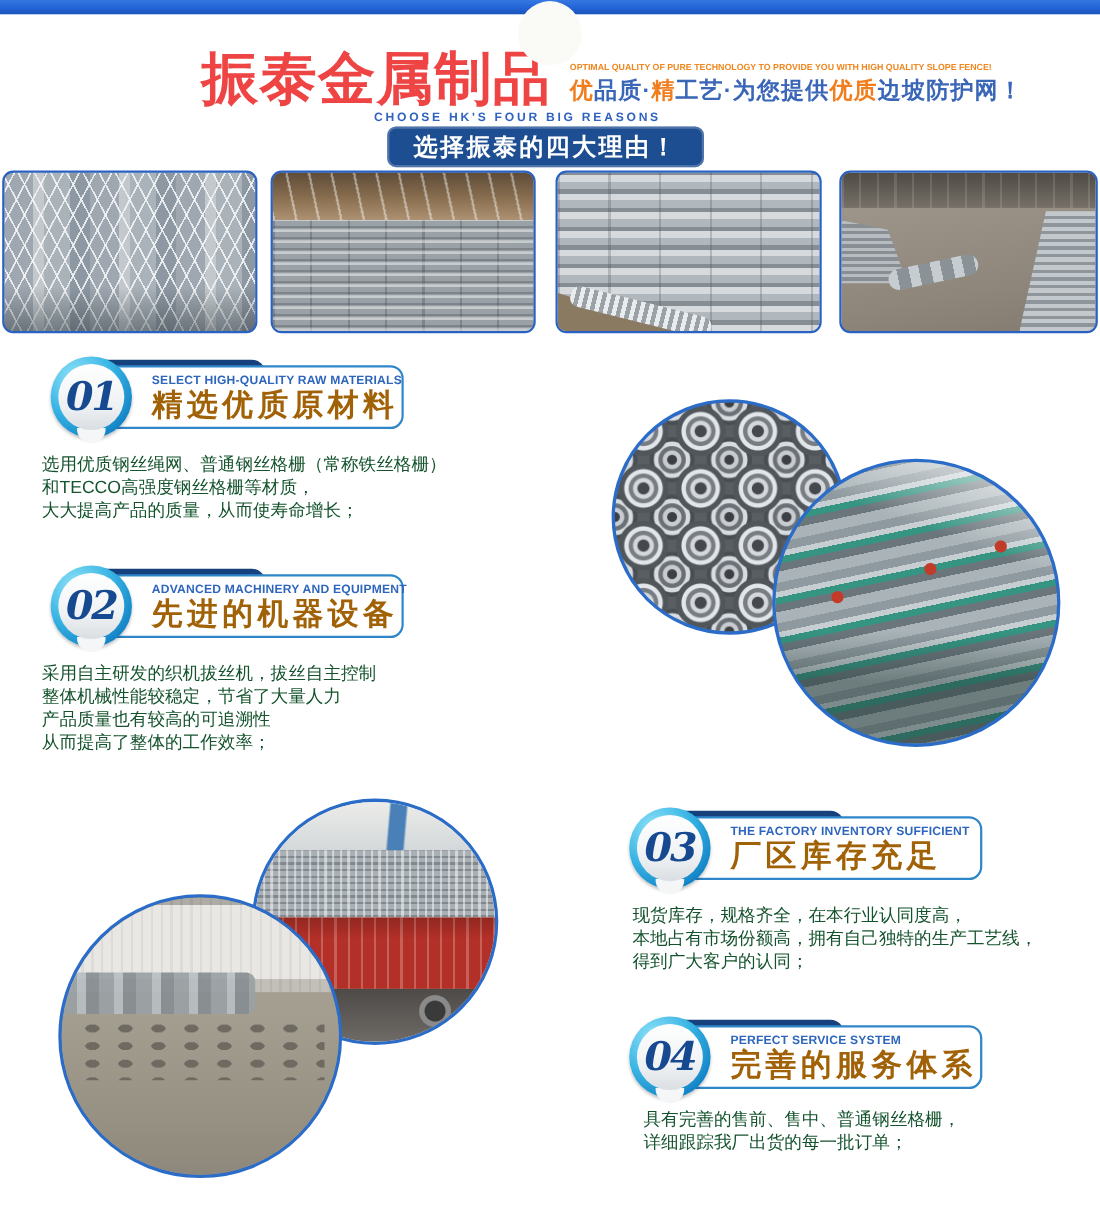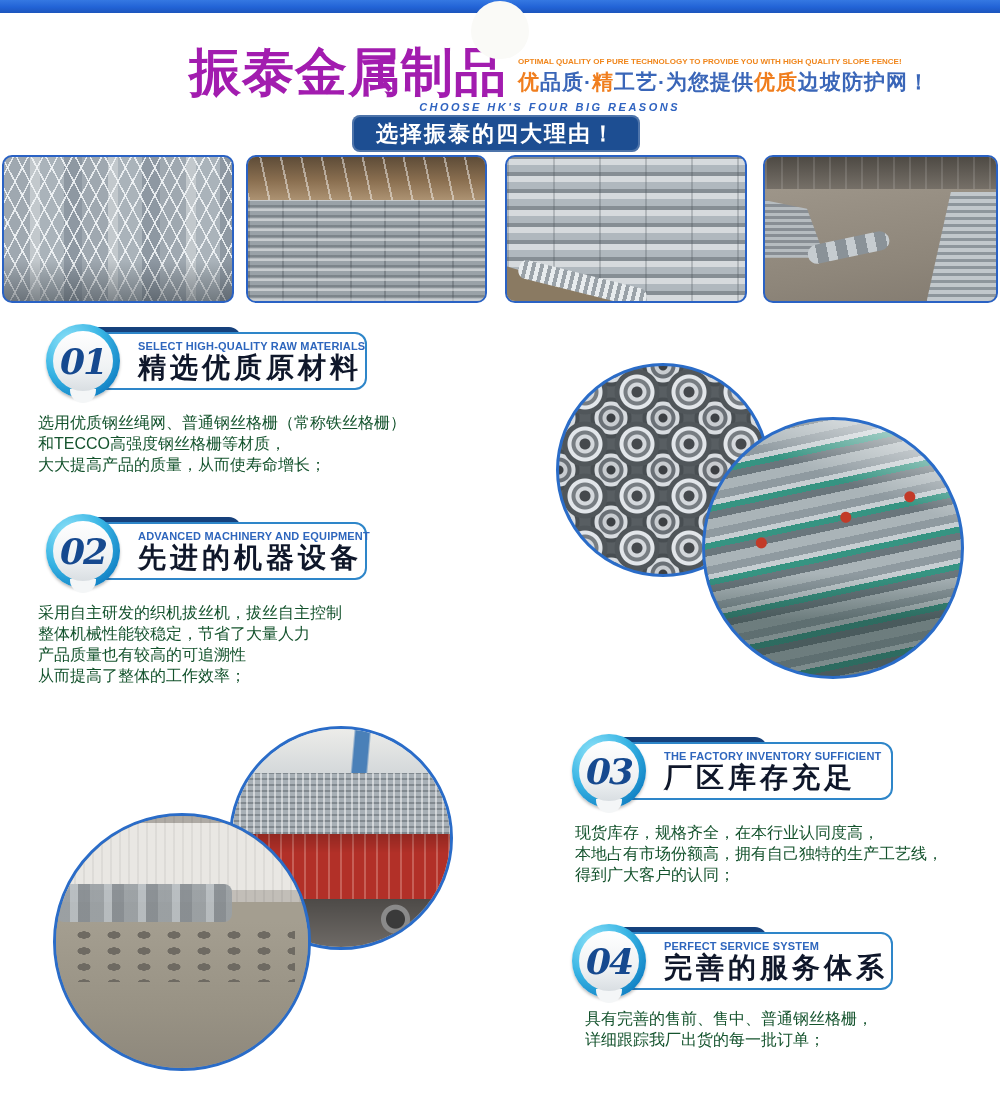--- a/index.html
+++ b/index.html
@@ -8,29 +8,29 @@
   .stage { position:relative; width:1000px; height:1100px; margin:0 auto; background:#ffffff; overflow:hidden; }
 
   
   .topbar { position:absolute; left:0; top:0; width:1000px; height:13px;
             background:linear-gradient(180deg,#3578e2 0%,#2263d6 55%,#1c55bc 100%); z-index:1; }
   .top-balloon { position:absolute; left:471px; top:1px; width:58px; height:58px; z-index:2;
             background:#fafaf7; border-radius:50% 50% 48% 48% / 52% 52% 48% 48%; }
 
   
   .logo { position:absolute; left:183px; top:44px; width:330px; font-size:52px; line-height:56px;
-          font-weight:900; color:#a21caf; letter-spacing:1px; white-space:nowrap;text-align:center; }
+          font-weight:900; color:#ef4444; letter-spacing:1px; white-space:nowrap; }
   .slogan-en { position:absolute; left:518px; top:57px; width:380px; font-size:8px; font-weight:bold;
           color:#f0861c; letter-spacing:0px; white-space:nowrap; }
   .slogan-cn { position:absolute; left:518px; top:68px; width:380px; font-size:21px; font-weight:bold;
           letter-spacing:1px; white-space:nowrap; }
   .slogan-cn .b { color:#3a66b8; }
   .slogan-cn .o { color:#f07e1e; }
-  .subtitle-en { position:absolute; left:340px; top:101px; width:340px; text-align:right;
-          font-size:11px; font-weight:bold; letter-spacing:2.5px; color:#2f63c0; white-space:nowrap;font-style:italic; }
+  .subtitle-en { position:absolute; left:340px; top:101px; width:340px; text-align:left;
+          font-size:11px; font-weight:bold; letter-spacing:2.5px; color:#2f63c0; white-space:nowrap; }
   .banner { position:absolute; left:352px; top:115px; width:288px; height:37px; background:#1d4e92;
           border-radius:8px; box-shadow:inset 0 0 0 2px rgba(255,255,255,.22);
           display:flex; align-items:center; justify-content:center;
           color:#ffffff; font-size:22px; font-weight:bold; letter-spacing:2px; white-space:nowrap; }
 
   
   .photo { position:absolute; top:155px; height:148px; border:2px solid #2a62c4; border-radius:10px;
            overflow:hidden; }
   .ph1 { left:2px;   width:232px;
          background:
@@ -73,21 +73,21 @@
   .reason { position:absolute; width:330px; height:82px; }
   .r1 { left:46px;  top:324px; }
   .r2 { left:46px;  top:514px; }
   .r3 { left:572px; top:734px; }
   .r4 { left:572px; top:924px; }
   .pill-shadow { position:absolute; left:23px; top:3px; width:172px; height:58px;
          background:#16417c; border-radius:12px; z-index:1; }
   .pill { position:absolute; left:28px; top:8px; width:293px; height:58px; background:#ffffff;
          border:2px solid #2e86c9; border-radius:12px; z-index:2; padding:6px 6px 0 62px; }
   .pill-en { font-size:11px; font-weight:bold; color:#2e66bd; letter-spacing:0.2px; white-space:nowrap; }
-  .pill-cn { font-size:28px; font-weight:900; color:#0f172a; letter-spacing:4px; line-height:32px; white-space:nowrap; }
+  .pill-cn { font-size:28px; font-weight:900; color:#a16207; letter-spacing:4px; line-height:32px; white-space:nowrap; }
   .badge { position:absolute; left:0; top:0; width:74px; height:74px; border-radius:50%; z-index:3;
          background:radial-gradient(circle at 30% 25%, #8ee2f8, #38b4e4 45%, #0c7ac0 85%);
          box-shadow:0 2px 3px rgba(0,0,0,.25); }
   .badge-tab { position:absolute; left:50%; bottom:-5px; transform:translateX(-50%);
          width:26px; height:14px; background:#f4f6f7; border-radius:0 0 13px 13px; }
   .badge-inner { position:absolute; left:7px; top:7px; right:7px; bottom:7px; border-radius:50%;
          background:linear-gradient(180deg,#ffffff,#eef1f3 65%,#d9dee2);
          display:flex; align-items:center; justify-content:center;
          font-family:"DejaVu Serif", serif; font-style:italic; font-weight:bold;
          font-size:36px; color:#16498f; letter-spacing:-2px; }

